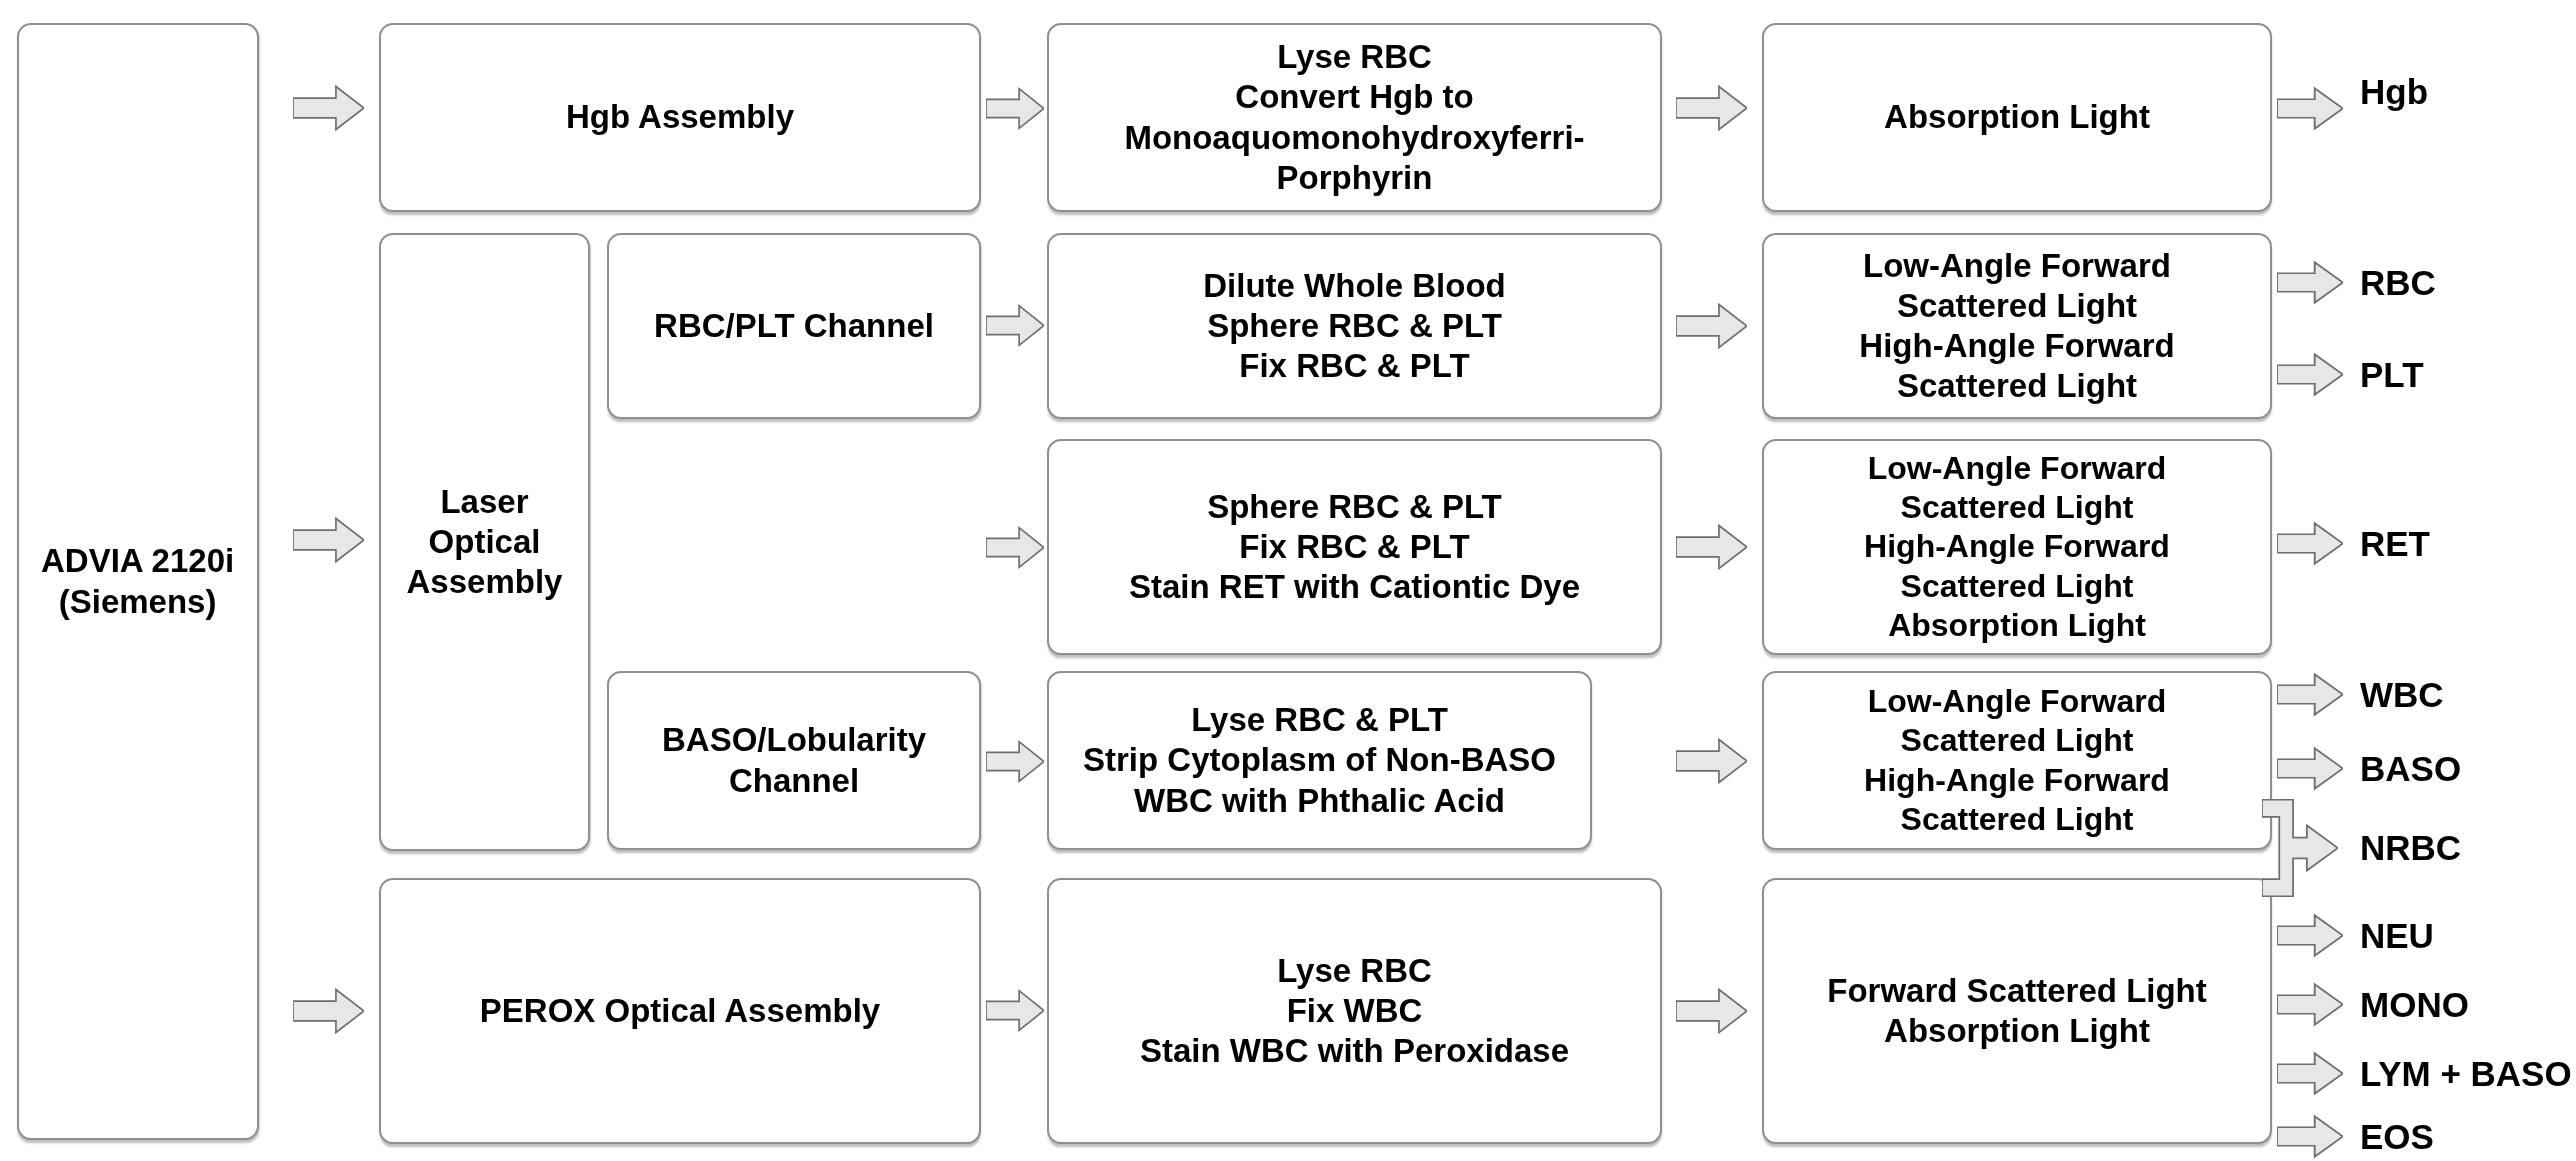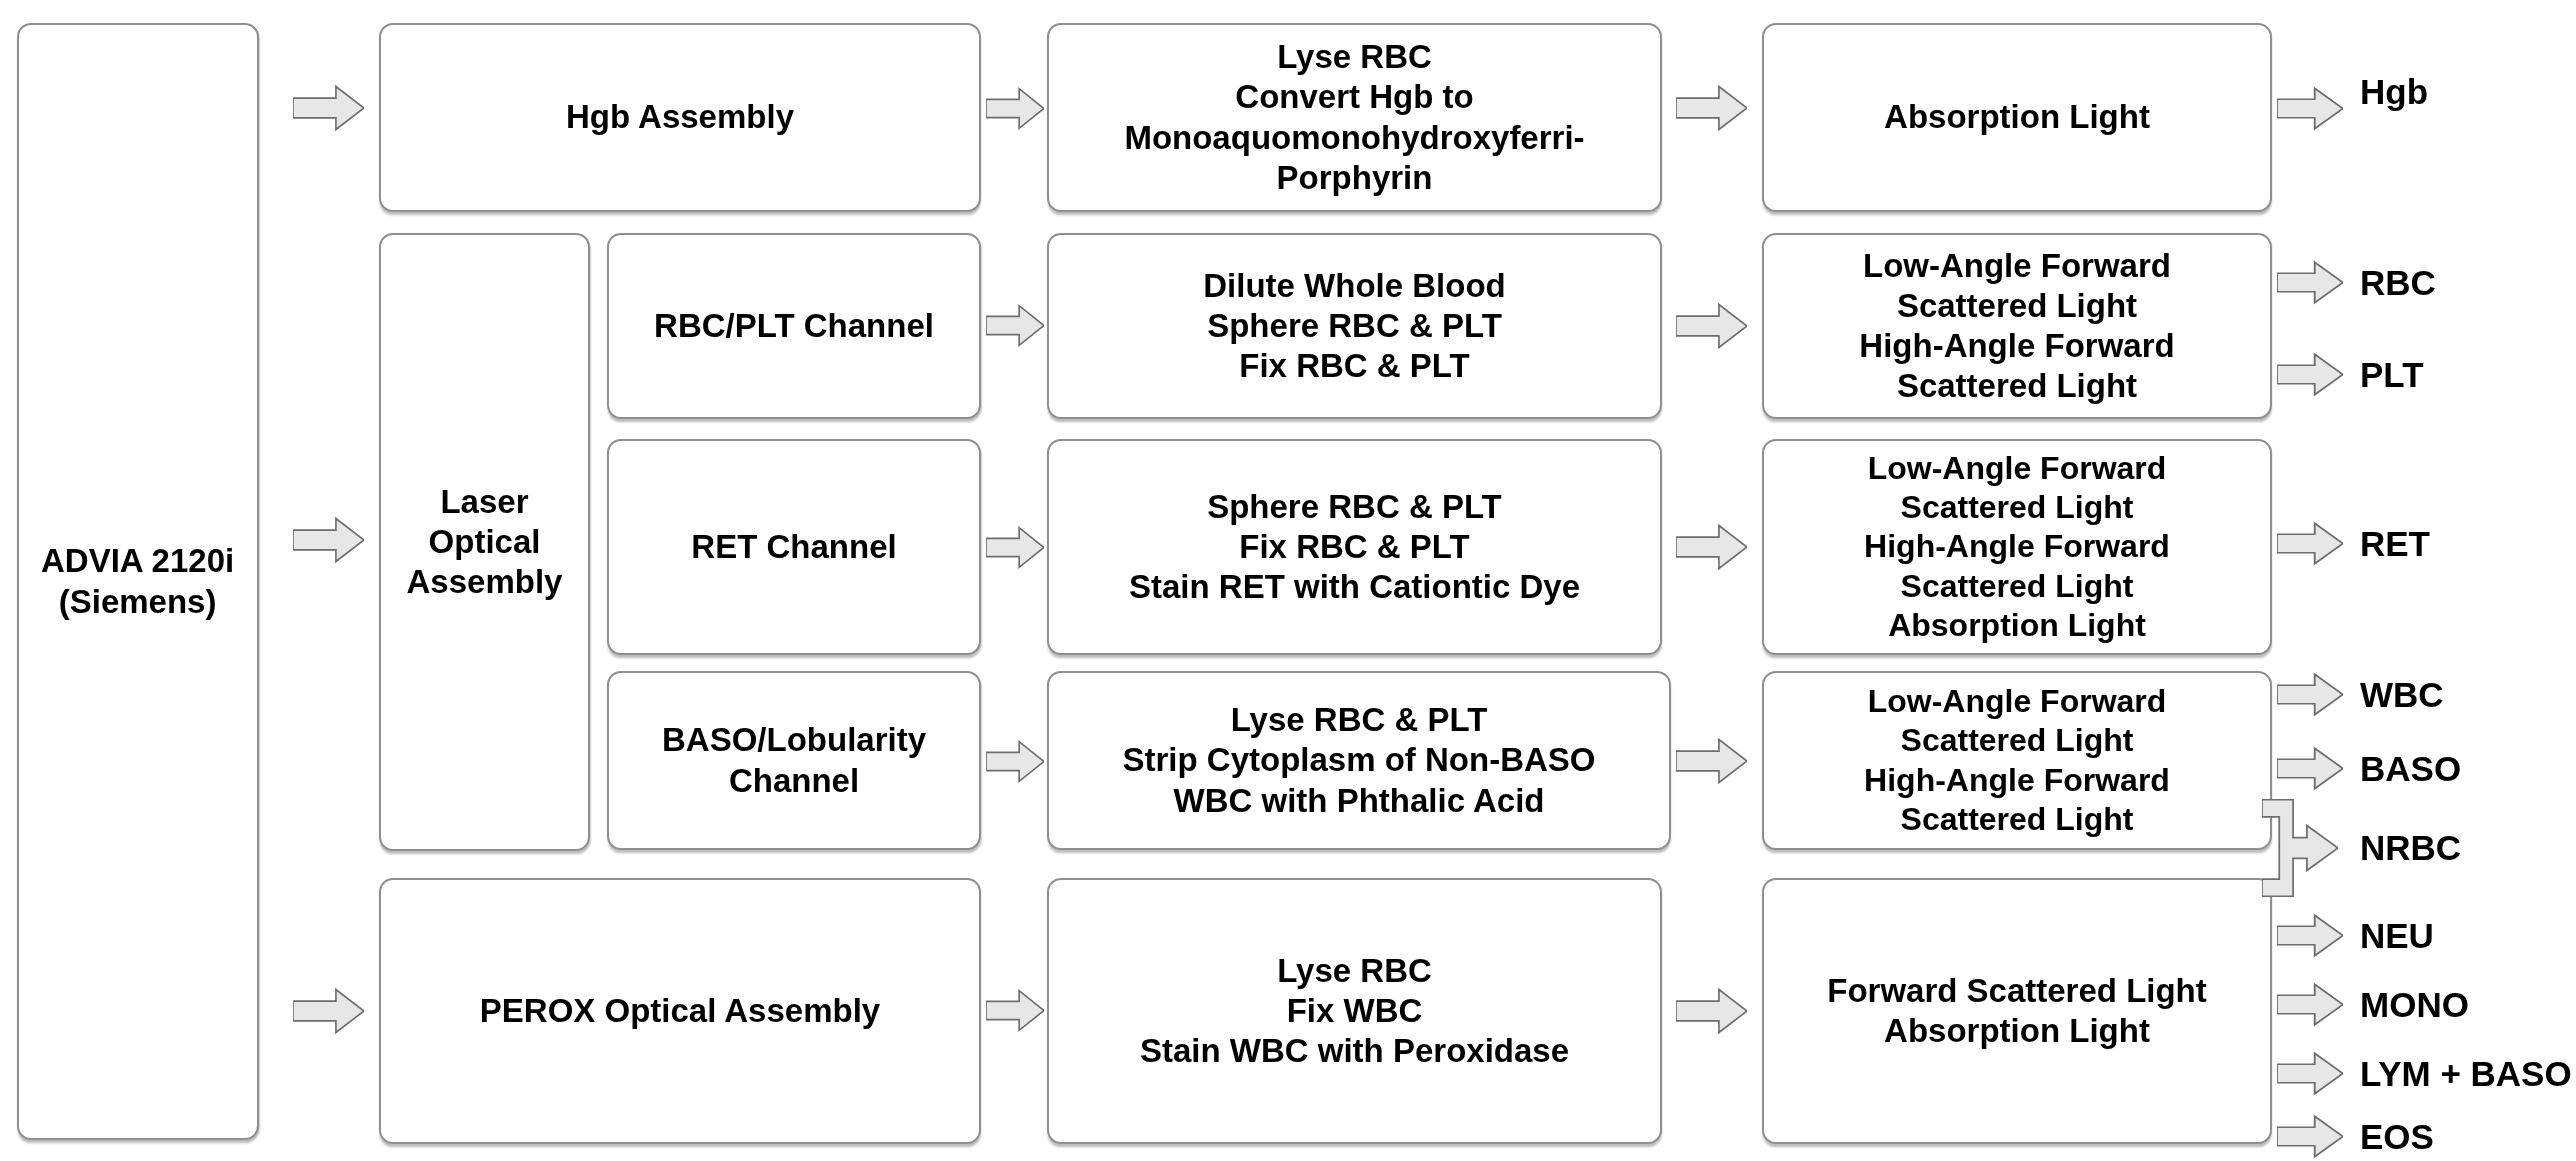--- a/index.html
+++ b/index.html
@@ -51,36 +51,35 @@
 <div id="canvas">
 
   <div class="box" style="left:16.6px; top:23px; width:242px; height:1117px;">ADVIA 2120i
 (Siemens)</div>
 
   <div class="box" style="left:379px; top:23px; width:602px; height:189px;">Hgb Assembly</div>
   <div class="box" style="left:379px; top:233px; width:211px; height:618px;">Laser
 Optical
 Assembly</div>
   <div class="box" style="left:607px; top:233px; width:374px; height:186px;">RBC/PLT Channel</div>
-  <div class="box" style="left:607px; top:439px; width:374px; height:216px;">RET Channel</div>
   <div class="box" style="left:607px; top:671px; width:374px; height:179px;">BASO/Lobularity
 Channel</div>
   <div class="box" style="left:379px; top:878px; width:602px; height:266px;">PEROX Optical Assembly</div>
 
   <div class="box" style="left:1047px; top:23px; width:615px; height:189px;">Lyse RBC
 Convert Hgb to
 Monoaquomonohydroxyferri-
 Porphyrin</div>
   <div class="box" style="left:1047px; top:233px; width:615px; height:186px;">Dilute Whole Blood
 Sphere RBC &amp; PLT
 Fix RBC &amp; PLT</div>
   <div class="box" style="left:1047px; top:439px; width:615px; height:216px;">Sphere RBC &amp; PLT
 Fix RBC &amp; PLT
 Stain RET with Cationtic Dye</div>
-  <div class="box" style="left:1047px; top:671px; width:624px; height:179px;">Lyse RBC &amp; PLT
+  <div class="box" style="left:1047px; top:671px; width:545px; height:179px;">Lyse RBC &amp; PLT
 Strip Cytoplasm of Non-BASO
 WBC with Phthalic Acid</div>
   <div class="box" style="left:1047px; top:878px; width:615px; height:266px;">Lyse RBC
 Fix WBC
 Stain WBC with Peroxidase</div>
 
   <div class="box" style="left:1762px; top:23px; width:510px; height:189px;">Absorption Light</div>
   <div class="box" style="left:1762px; top:233px; width:510px; height:186px;">Low-Angle Forward
 Scattered Light
 High-Angle Forward

